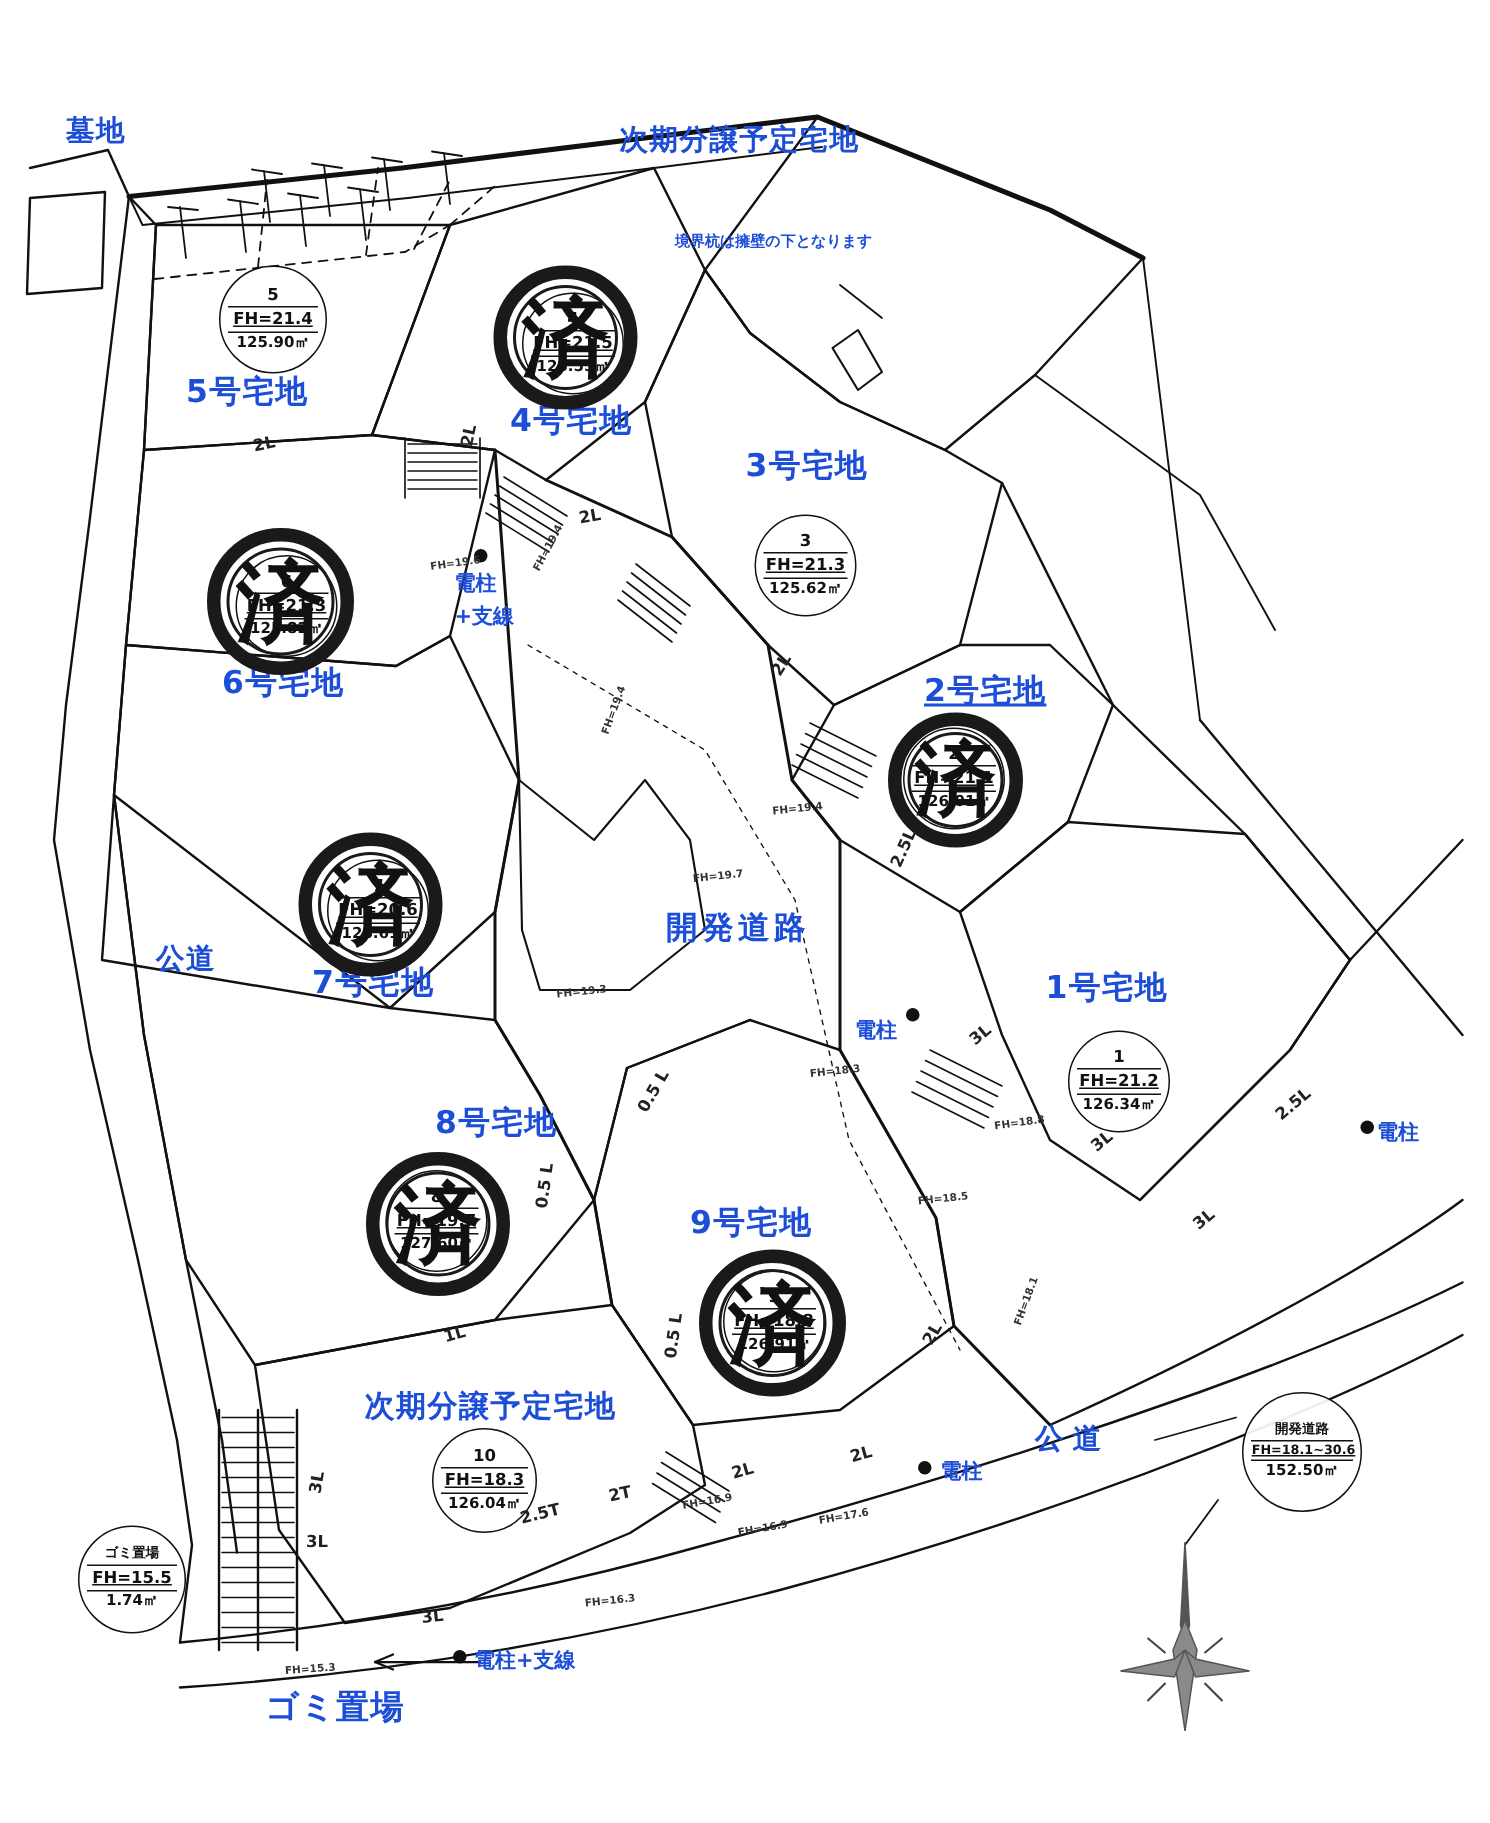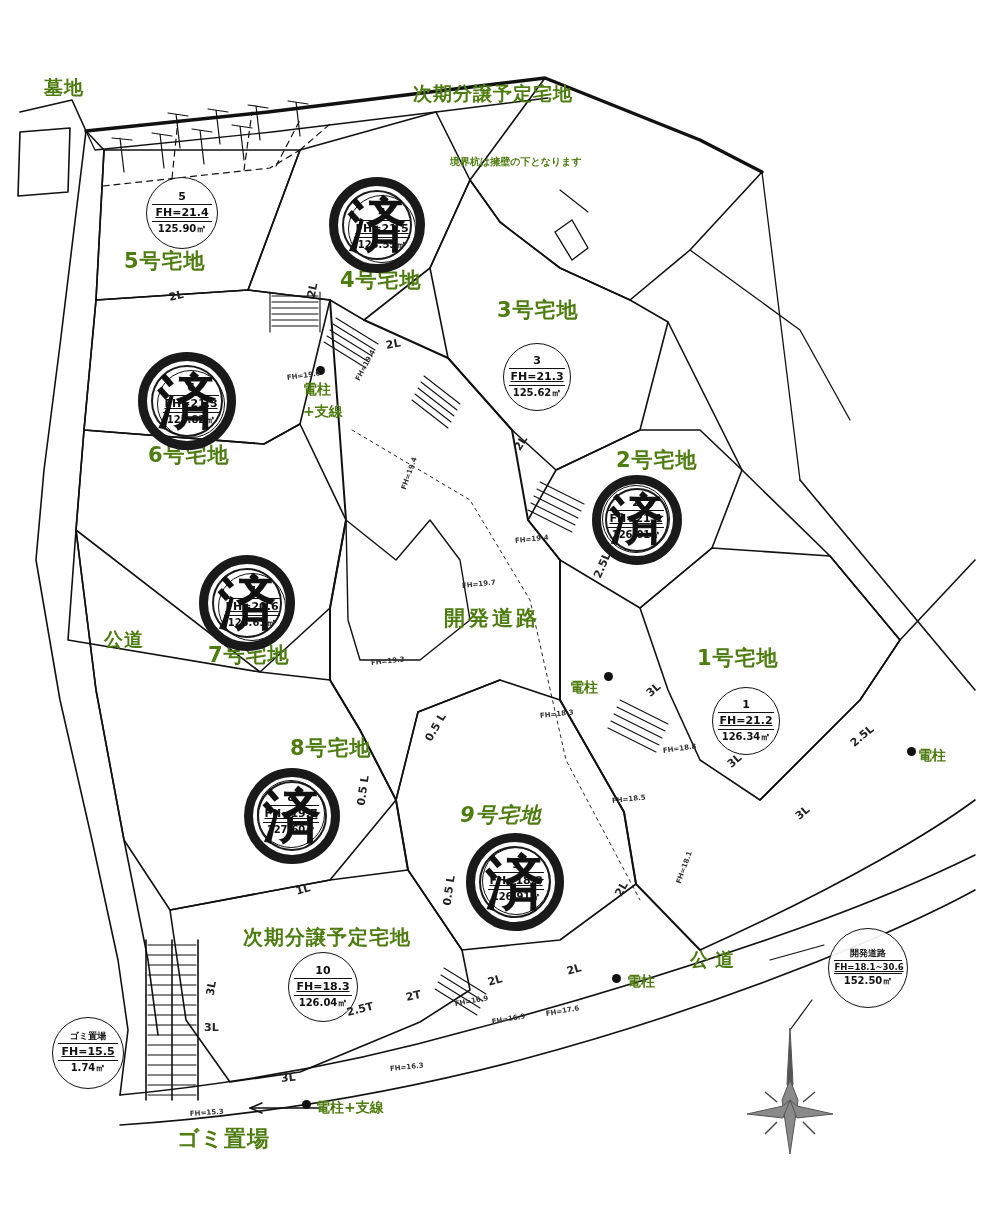--- a/index.html
+++ b/index.html
@@ -58,21 +58,21 @@
     top: 0;
     width: 993px;
     height: 1215px;
   }
 
   
   .lbl {
     position: absolute;
     white-space: nowrap;
     font-family: "DejaVu Sans", "Liberation Sans", sans-serif;
-    color: #4d7c0f;
+    color: #1d4ed8;
     line-height: 1;
   }
   .lot-name {
     font-size: 21px;
     font-weight: 700;
     letter-spacing: 1px;
   }
   .place-name {
     font-size: 19px;
     font-weight: 700;
@@ -344,21 +344,21 @@
     </g>
   </svg>
 
   <div id="lot-layer">
       <div class="lbl lot-name" style="left: 697px; top: 648px;">1号宅地</div>
       <div class="bubble" style="left: 712px; top: 687px; width: 68px; height: 68px;">
         <div class="b-no">1</div>
         <div class="b-fh">FH=21.2</div>
         <div class="b-area">126.34㎡</div>
       </div>
-      <div class="lbl lot-name" style="left: 616px; top: 450px;">2号宅地</div>
+      <div class="lbl lot-name" style="left: 616px; top: 450px; text-decoration: underline;">2号宅地</div>
       <div class="bubble" style="left: 602px; top: 485px; width: 68px; height: 68px;">
         <div class="b-no">2</div>
         <div class="b-fh">FH=21.1</div>
         <div class="b-area">126.01㎡</div>
       </div>
       <div class="stamp" style="left: 592px; top: 475px; width: 90px; height: 90px;">
         <div class="inner">
           <div class="glyph" style="font-size: 54px;">済</div>
         </div>
       </div>
@@ -411,21 +411,21 @@
       <div class="bubble" style="left: 257px; top: 780px; width: 68px; height: 68px;">
         <div class="b-no">8</div>
         <div class="b-fh">FH=19.7</div>
         <div class="b-area">127.60㎡</div>
       </div>
       <div class="stamp" style="left: 244px; top: 768px; width: 96px; height: 96px;">
         <div class="inner">
           <div class="glyph" style="font-size: 58px;">済</div>
         </div>
       </div>
-      <div class="lbl lot-name" style="left: 460px; top: 805px; font-style: italic;">9号宅地</div>
+      <div class="lbl lot-name" style="left: 460px; top: 805px;">9号宅地</div>
       <div class="bubble" style="left: 482px; top: 847px; width: 68px; height: 68px;">
         <div class="b-no">9</div>
         <div class="b-fh">FH=18.8</div>
         <div class="b-area">126.91㎡</div>
       </div>
       <div class="stamp" style="left: 466px; top: 833px; width: 98px; height: 98px;">
         <div class="inner">
           <div class="glyph" style="font-size: 59px;">済</div>
         </div>
       </div>

